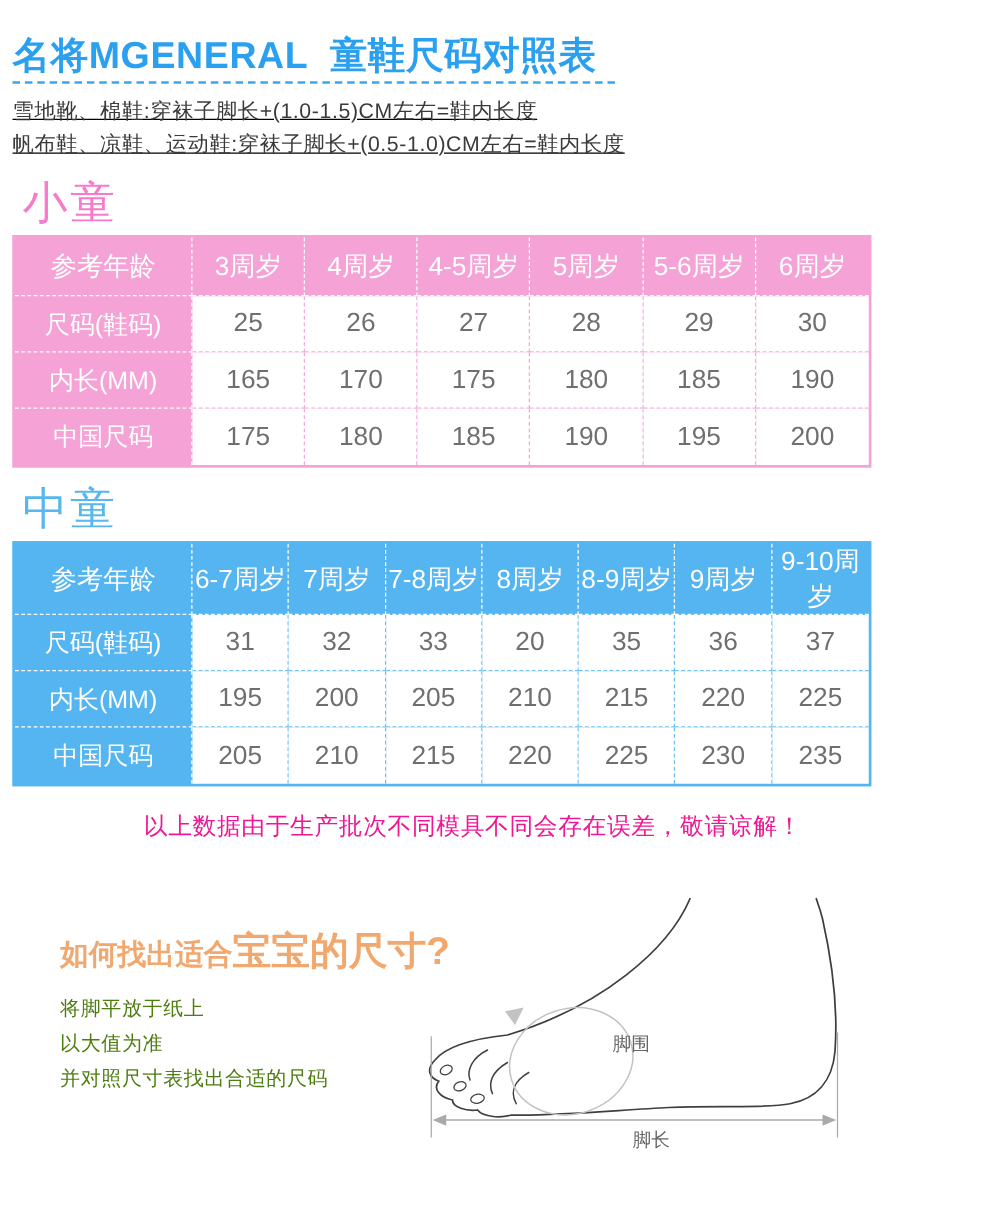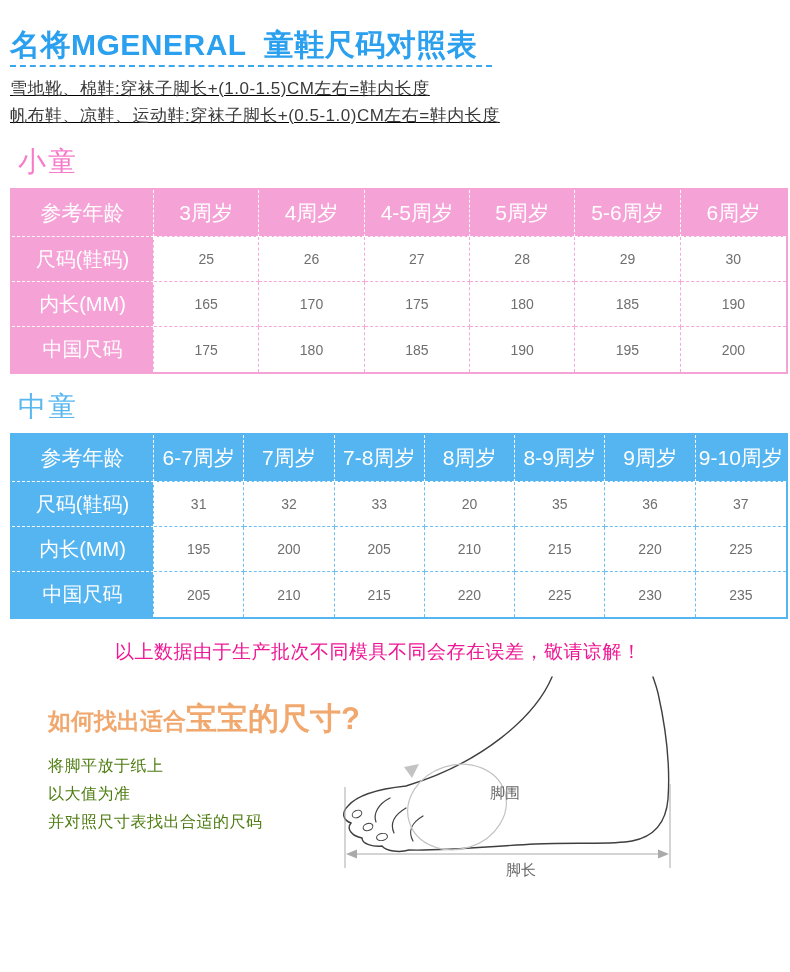--- a/index.html
+++ b/index.html
@@ -13,48 +13,48 @@
   
   .title {
     margin:28px 0 0 0; font-size:30px; line-height:34px; font-weight:700;
     color:#2aa0ef; white-space:pre; letter-spacing:0.5px;
   }
   .title-underline { width:482px; height:0; border-bottom:2px dashed #3aa6ee; margin-top:3px; }
   .notes { margin-top:8px;text-decoration:underline; }
   .note-line { font-size:17px; line-height:27px; color:#3a3a3a; letter-spacing:0.5px; }
 
   
-  .section-heading { font-size:28px; line-height:40px; font-weight:400; margin:13px 0 6px 8px; letter-spacing:2px; }
+  .section-heading { font-size:36px; line-height:40px; font-weight:400; margin:13px 0 6px 8px; letter-spacing:2px; }
   .heading-pink { color:#f77bca; }
   .heading-blue { color:#59b7f0; }
 
   
-  table { border-collapse:separate; border-spacing:0; width:778px; table-layout:fixed; }
+  table { border-collapse:separate; border-spacing:0; width:687px; table-layout:fixed; }
   th, td { text-align:center; padding:0; font-weight:400; }
   thead th { height:47px; color:#ffffff; font-size:21px; }
   tbody th { height:45px; color:#ffffff; font-size:20px; }
-  td { height:45px; background:#ffffff; color:#6f6f6f; font-size:14px; }
+  td { height:45px; background:#ffffff; color:#6f6f6f; font-size:21px; }
 
   .tbl-pink { background:#f5a2d7; border:2px solid #f5a2d7; }
   .tbl-pink th { border-right:1px dashed #ffffff; border-bottom:1px dashed #ffffff; }
   .tbl-pink td { border-right:1px dashed #f5a8da; border-bottom:1px dashed #f5a8da; }
 
   .tbl-blue { background:#55b5f0; border:2px solid #55b5f0; }
   .tbl-blue th { border-right:1px dashed #ffffff; border-bottom:1px dashed #ffffff; }
   .tbl-blue td { border-right:1px dashed #6fc0f2; border-bottom:1px dashed #6fc0f2; }
 
   table tr > *:last-child { border-right:none !important; }
   tbody tr:last-child > * { border-bottom:none !important; }
 
   
   .tips { margin-top:18px; font-size:19px; line-height:29px; color:#ee1794; letter-spacing:0.5px; }
   .tips-line2 { margin-left:105px; }
 
   
-  .guide { margin-top:32px; position:relative; padding-left:38px; }
+  .guide { margin-top:64px; position:relative; padding-left:38px; }
   .guide-heading { color:#f1a86e; font-weight:700; white-space:nowrap; }
   .guide-heading .h-small { font-size:23px; }
   .guide-heading .h-large { font-size:31px; }
   .steps { margin-top:12px; }
   .step { font-size:16px; line-height:28px; color:#4d7c0f; letter-spacing:0.5px; }
 
   .foot-svg { position:absolute; left:320px; top:-41px; }
   .foot-label { font-size:15px; fill:#666666; font-family:"Liberation Sans", sans-serif; }
 </style>
 </head>

